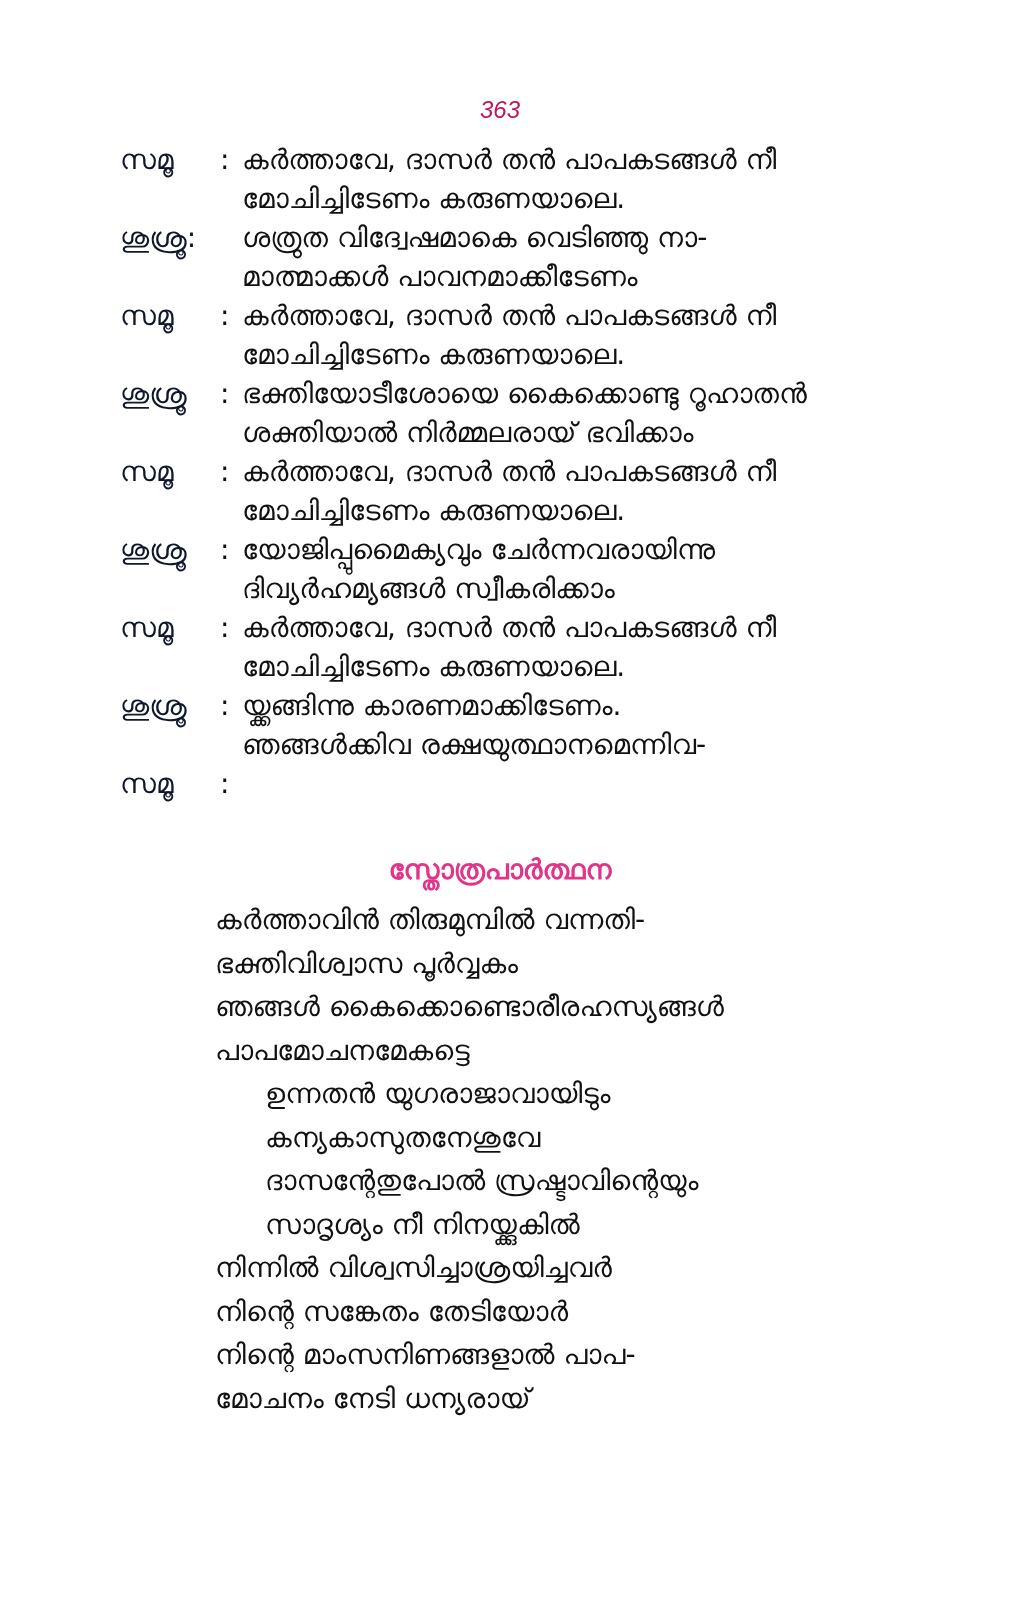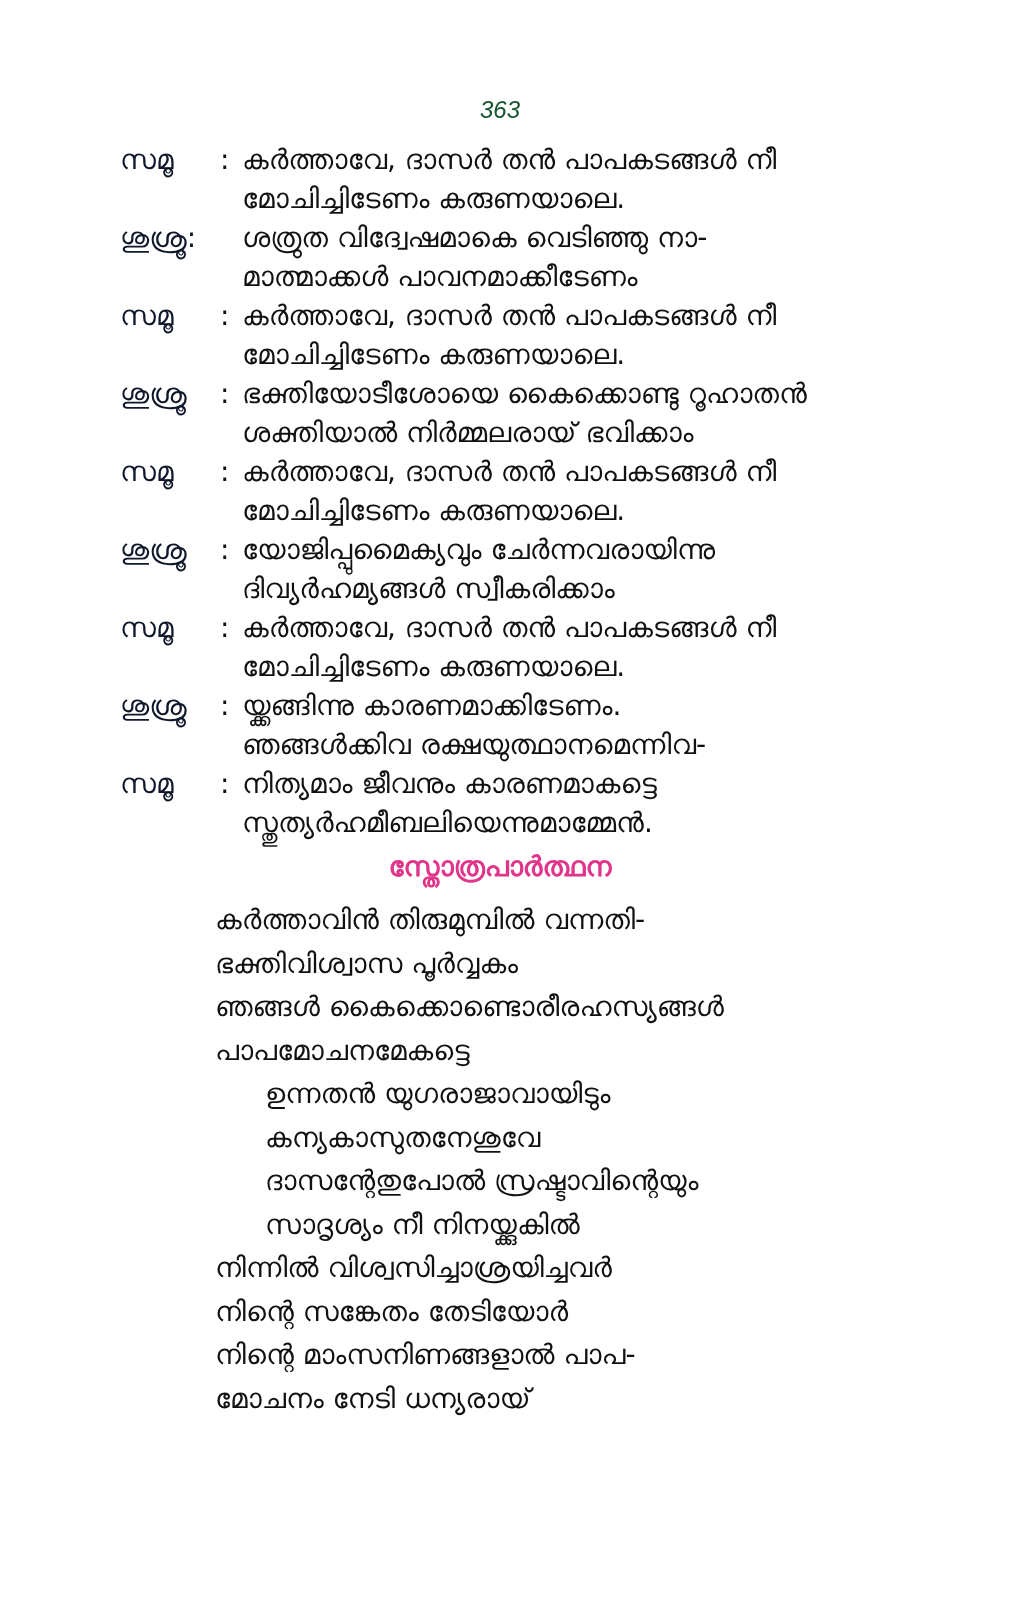--- a/index.html
+++ b/index.html
@@ -2,31 +2,31 @@
 <html><head>
 <meta charset="utf-8">
 <style>
   html, body { margin: 0; padding: 0; background: #ffffff; }
   body {
     width: 1021px; height: 1606px; position: relative; overflow: hidden;
     font-family: "DejaVu Sans", sans-serif; color: #111111;
   }
   .page-number {
     position: absolute; top: 96px; left: 0; width: 1000px; text-align: center;
-    font-family: "Liberation Sans", sans-serif; font-style: italic; font-size: 24px; color: #14532d;
+    font-family: "Liberation Sans", sans-serif; font-style: italic; font-size: 24px; color: #be185d;
   }
   .dialogue { position: absolute; top: 140px; left: 120px; width: 800px; }
   .entry { display: flex; font-size: 28px; line-height: 39px; }
   .speaker { width: 100px; color: #0f172a; flex: none; white-space: nowrap; }
   .colon { width: 22px; flex: none; }
   .lines { flex: 1; }
   .line { white-space: nowrap; }
   .heading {
     position: absolute; top: 853px; left: 0; width: 1000px; text-align: center;
-    color: #e0358a; font-size: 28px; font-weight: bold; font-family: Liberation Mono, monospace;
+    color: #e0358a; font-size: 28px; font-weight: bold;
   }
   .hymn { position: absolute; top: 898px; left: 215px; font-size: 28px; }
   .hymn .line { height: 43.5px; line-height: 43.5px; }
   .hymn .indent { padding-left: 50px; }
 </style>
 </head>
 <body>
 
 <div class="page-number">363</div>
 
@@ -91,24 +91,20 @@
     <span class="speaker">ശുശ്രൂ</span>
     <span class="colon">:</span>
     <div class="lines">
         <div class="line">യ്ക്കങ്ങിന്നു കാരണമാക്കിടേണം.</div>
         <div class="line">ഞങ്ങൾക്കിവ രക്ഷയുത്ഥാനമെന്നിവ-</div>
       </div>
   </div>
   <div class="entry">
     <span class="speaker">സമൂ</span>
     <span class="colon">:</span>
-    <div class="lines">
-        <div class="line">നിത്യമാം ജീവനും കാരണമാകട്ടെ</div>
-        <div class="line">സ്തുത്യർഹമീബലിയെന്നുമാമ്മേൻ.</div>
-      </div>
   </div>
 </div>
 
 <div class="heading">സ്തോത്രപാർത്ഥന</div>
 
 <div class="hymn">
   <div class="line">കർത്താവിൻ തിരുമുമ്പിൽ വന്നതി-</div>
   <div class="line">ഭക്തിവിശ്വാസ പൂർവ്വകം</div>
   <div class="line">ഞങ്ങൾ കൈക്കൊണ്ടൊരീരഹസ്യങ്ങൾ</div>
   <div class="line">പാപമോചനമേകട്ടെ</div>

